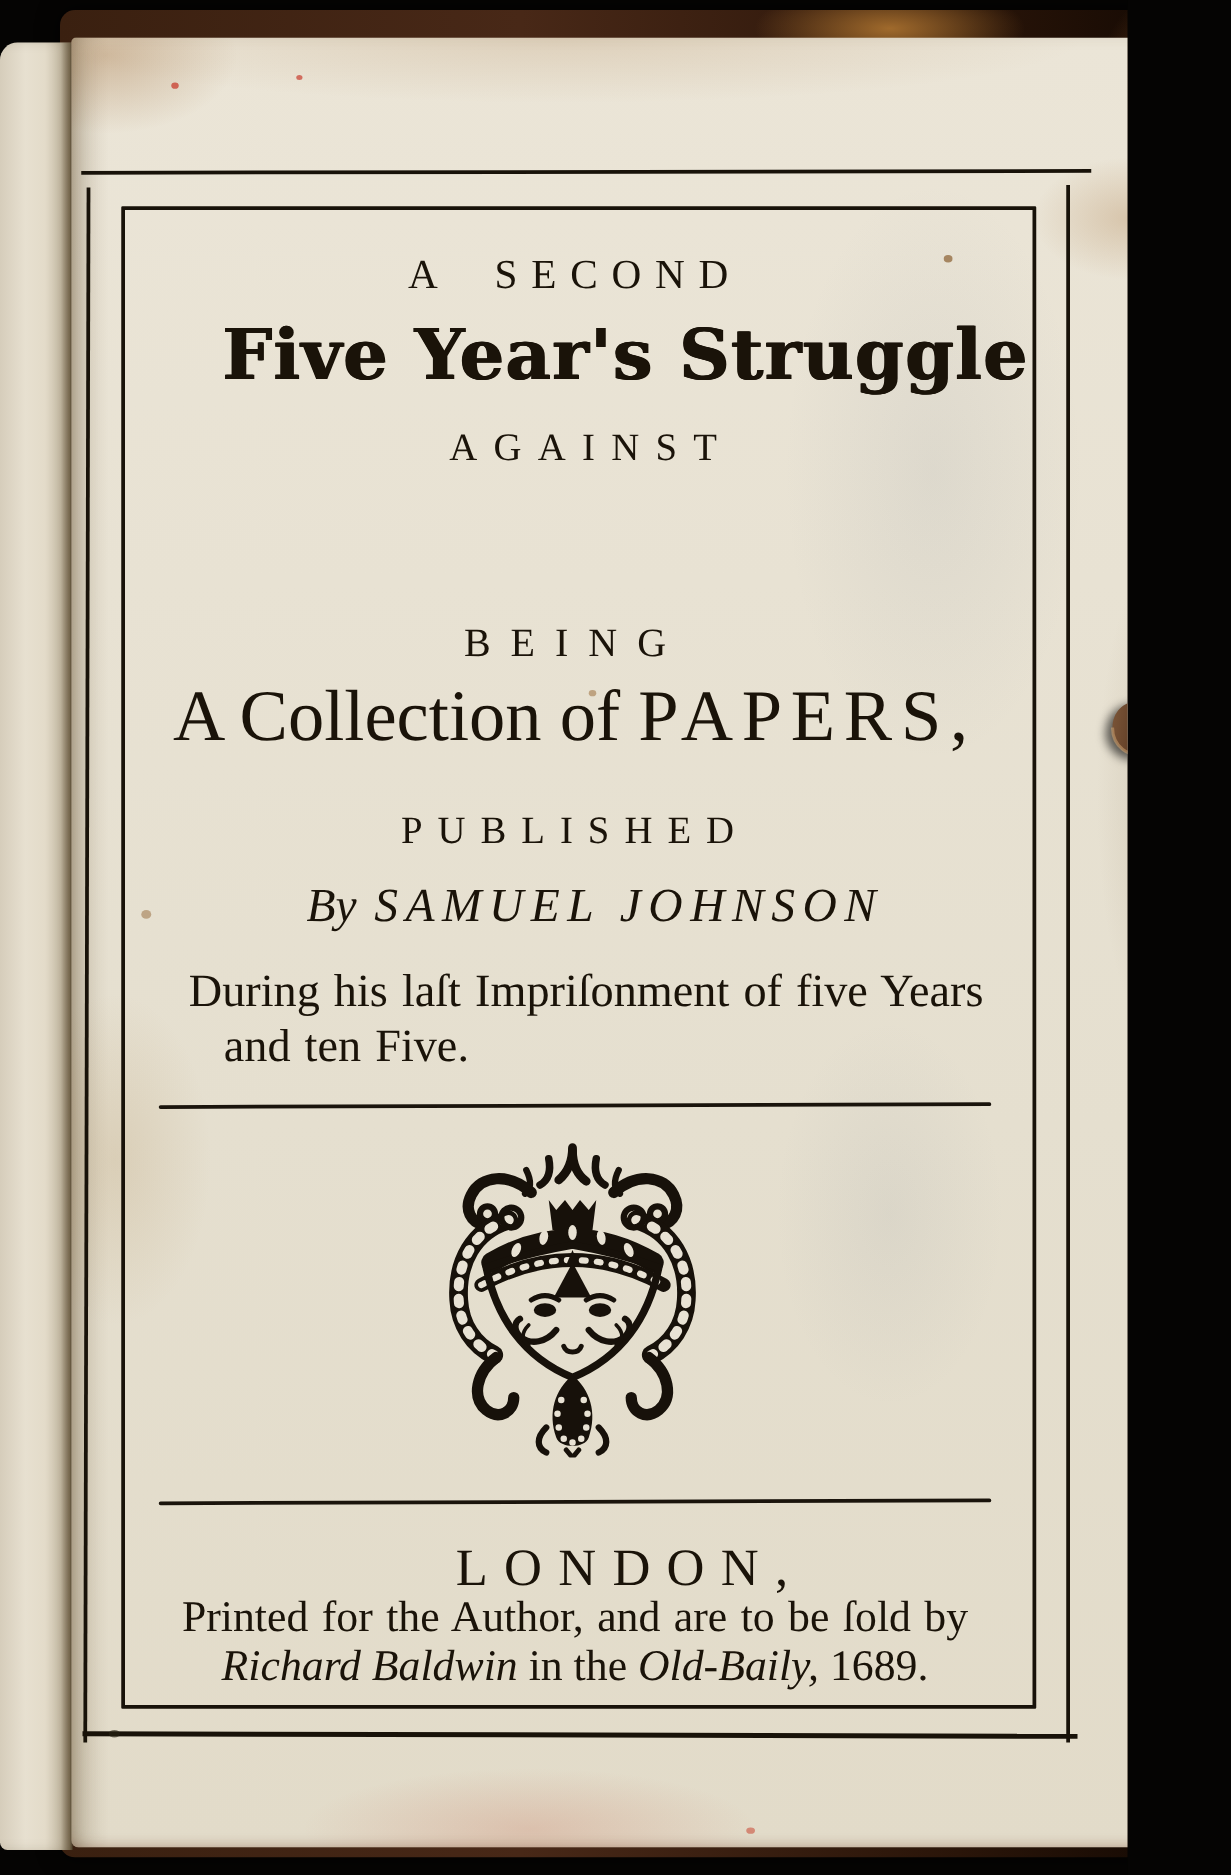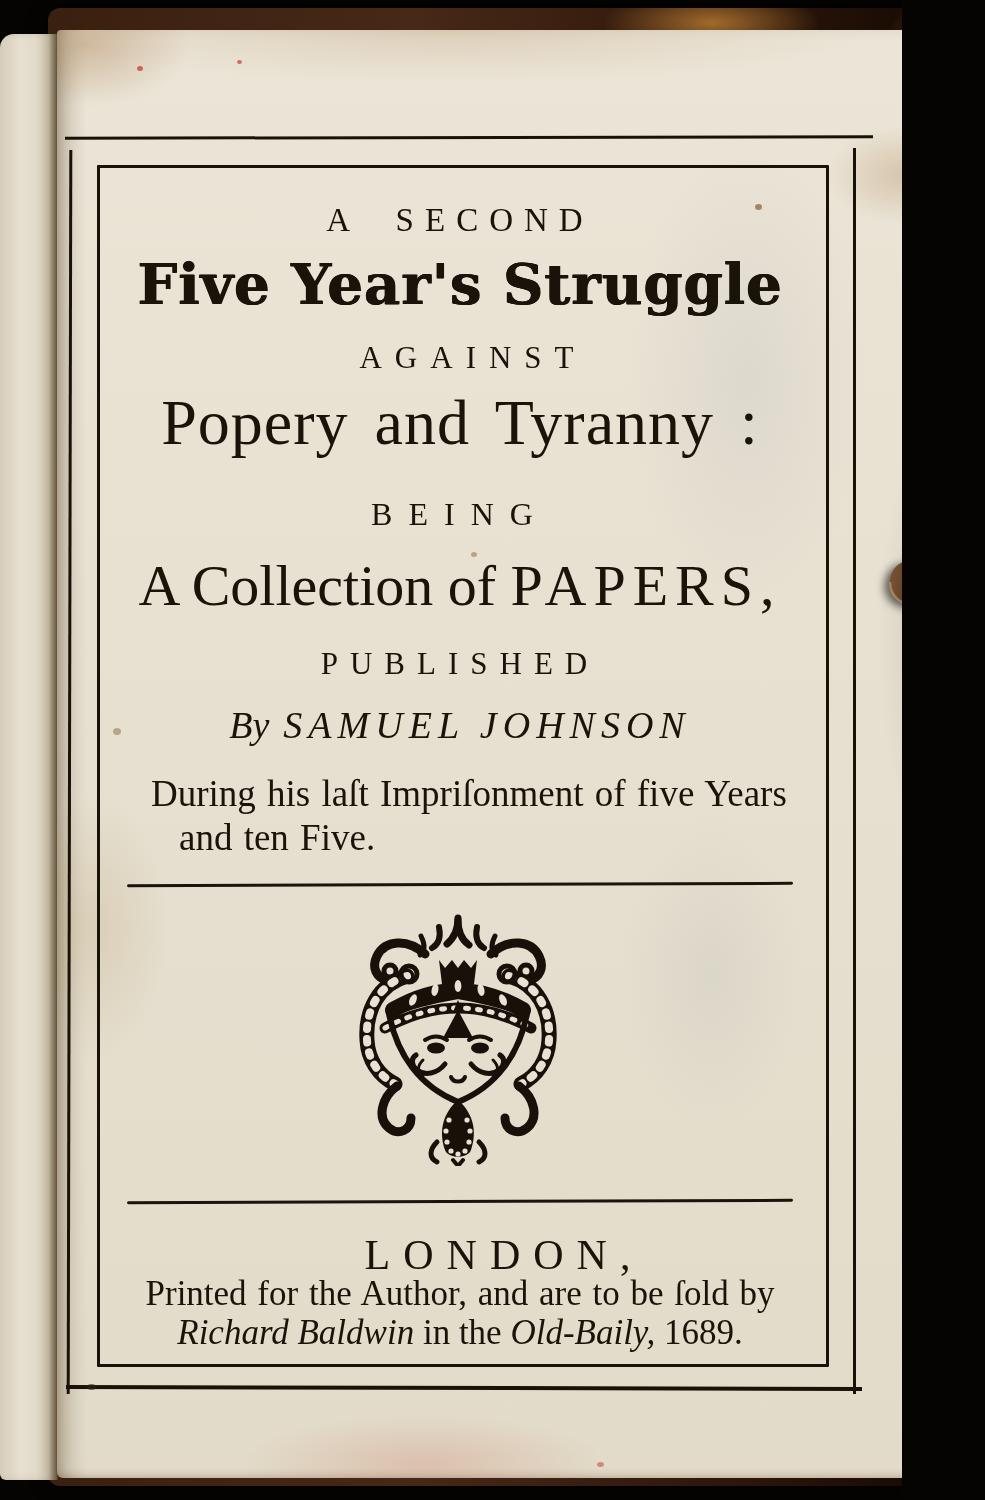--- a/index.html
+++ b/index.html
@@ -48,21 +48,21 @@
      color:#1a1309;white-space:nowrap;}
   .caps-sp{font-size:33px;letter-spacing:11px;word-spacing:17px;}
   .blackletter{font-family:"DejaVu Serif",serif;font-size:56px;font-weight:bold;letter-spacing:1px;
      text-shadow:0.7px 0 0 currentColor,-0.4px 0 0 currentColor;}
   .against{font-size:31px;letter-spacing:13px;padding-left:13px;}
   .popery{font-size:64px;word-spacing:9px;letter-spacing:1px;}
   .being{font-size:32px;letter-spacing:16px;}
   .collection{font-size:58px;}
   .collection .caps{letter-spacing:7px;}
   .published{font-size:31px;letter-spacing:12px;}
-  .byline{font-size:38px;font-style:italic;}
+  .byline{font-size:38px;font-style:italic;padding-left:16px;}
   .byline .name{letter-spacing:6px;margin-left:14px;}
   .during{font-size:37px;text-align:center;left:94px;width:auto;word-spacing:2px;font-family:Liberation Serif, serif;}
   .during2{left:122px;}
   .rule{position:absolute;left:70px;width:666px;height:3px;background:#1a140c;
         transform:rotate(-0.2deg);border-radius:2px;}
   .london{font-size:42px;letter-spacing:13px;margin-left:44px;}
   .printed{font-size:35px;word-spacing:2px;}
   .imprint2{font-size:35px;}
   .it{font-style:italic;}
 
@@ -81,25 +81,24 @@
   <div class="page">
 
     <div class="oline" style="left:8px;top:106px;width:808px;height:3px;transform:rotate(-0.1deg);"></div>
     <div class="oline" style="left:9px;top:1356px;width:796px;height:3.5px;transform:rotate(0.15deg);"></div>
     <div class="oline" style="left:11px;top:120px;width:3px;height:1244px;transform:rotate(0.12deg);"></div>
     <div class="oline" style="left:796px;top:118px;width:3px;height:1246px;"></div>
 
     <div class="frame-inner"></div>
 
     <div class="l caps-sp" style="top:173px;">A SECOND</div>
-    <div class="l blackletter" style="top:225px;">Five Year's Struggle</div>
+    <div class="l blackletter" style="top:225px;text-align:right;">Five Year's Struggle</div>
     <div class="l against" style="top:312px;">AGAINST</div>
-    <div class="l popery" style="top:360px;">Popery and Tyranny :</div>
     <div class="l being" style="top:468px;">BEING</div>
-    <div class="l collection" style="top:526px;">
+    <div class="l collection" style="top:513px;">
       <span>A Collection of </span><span class="caps">PAPERS,</span>
     </div>
     <div class="l published" style="top:618px;">PUBLISHED</div>
     <div class="l byline" style="top:676px;">
       <span>By</span><span class="name">SAMUEL JOHNSON</span>
     </div>
     <div class="l during" style="top:745px;">During his laſt Impriſonment of five Years</div>
     <div class="l during during2" style="top:789px;">and ten Five.</div>
 
     <div class="rule" style="top:853px;"></div>

